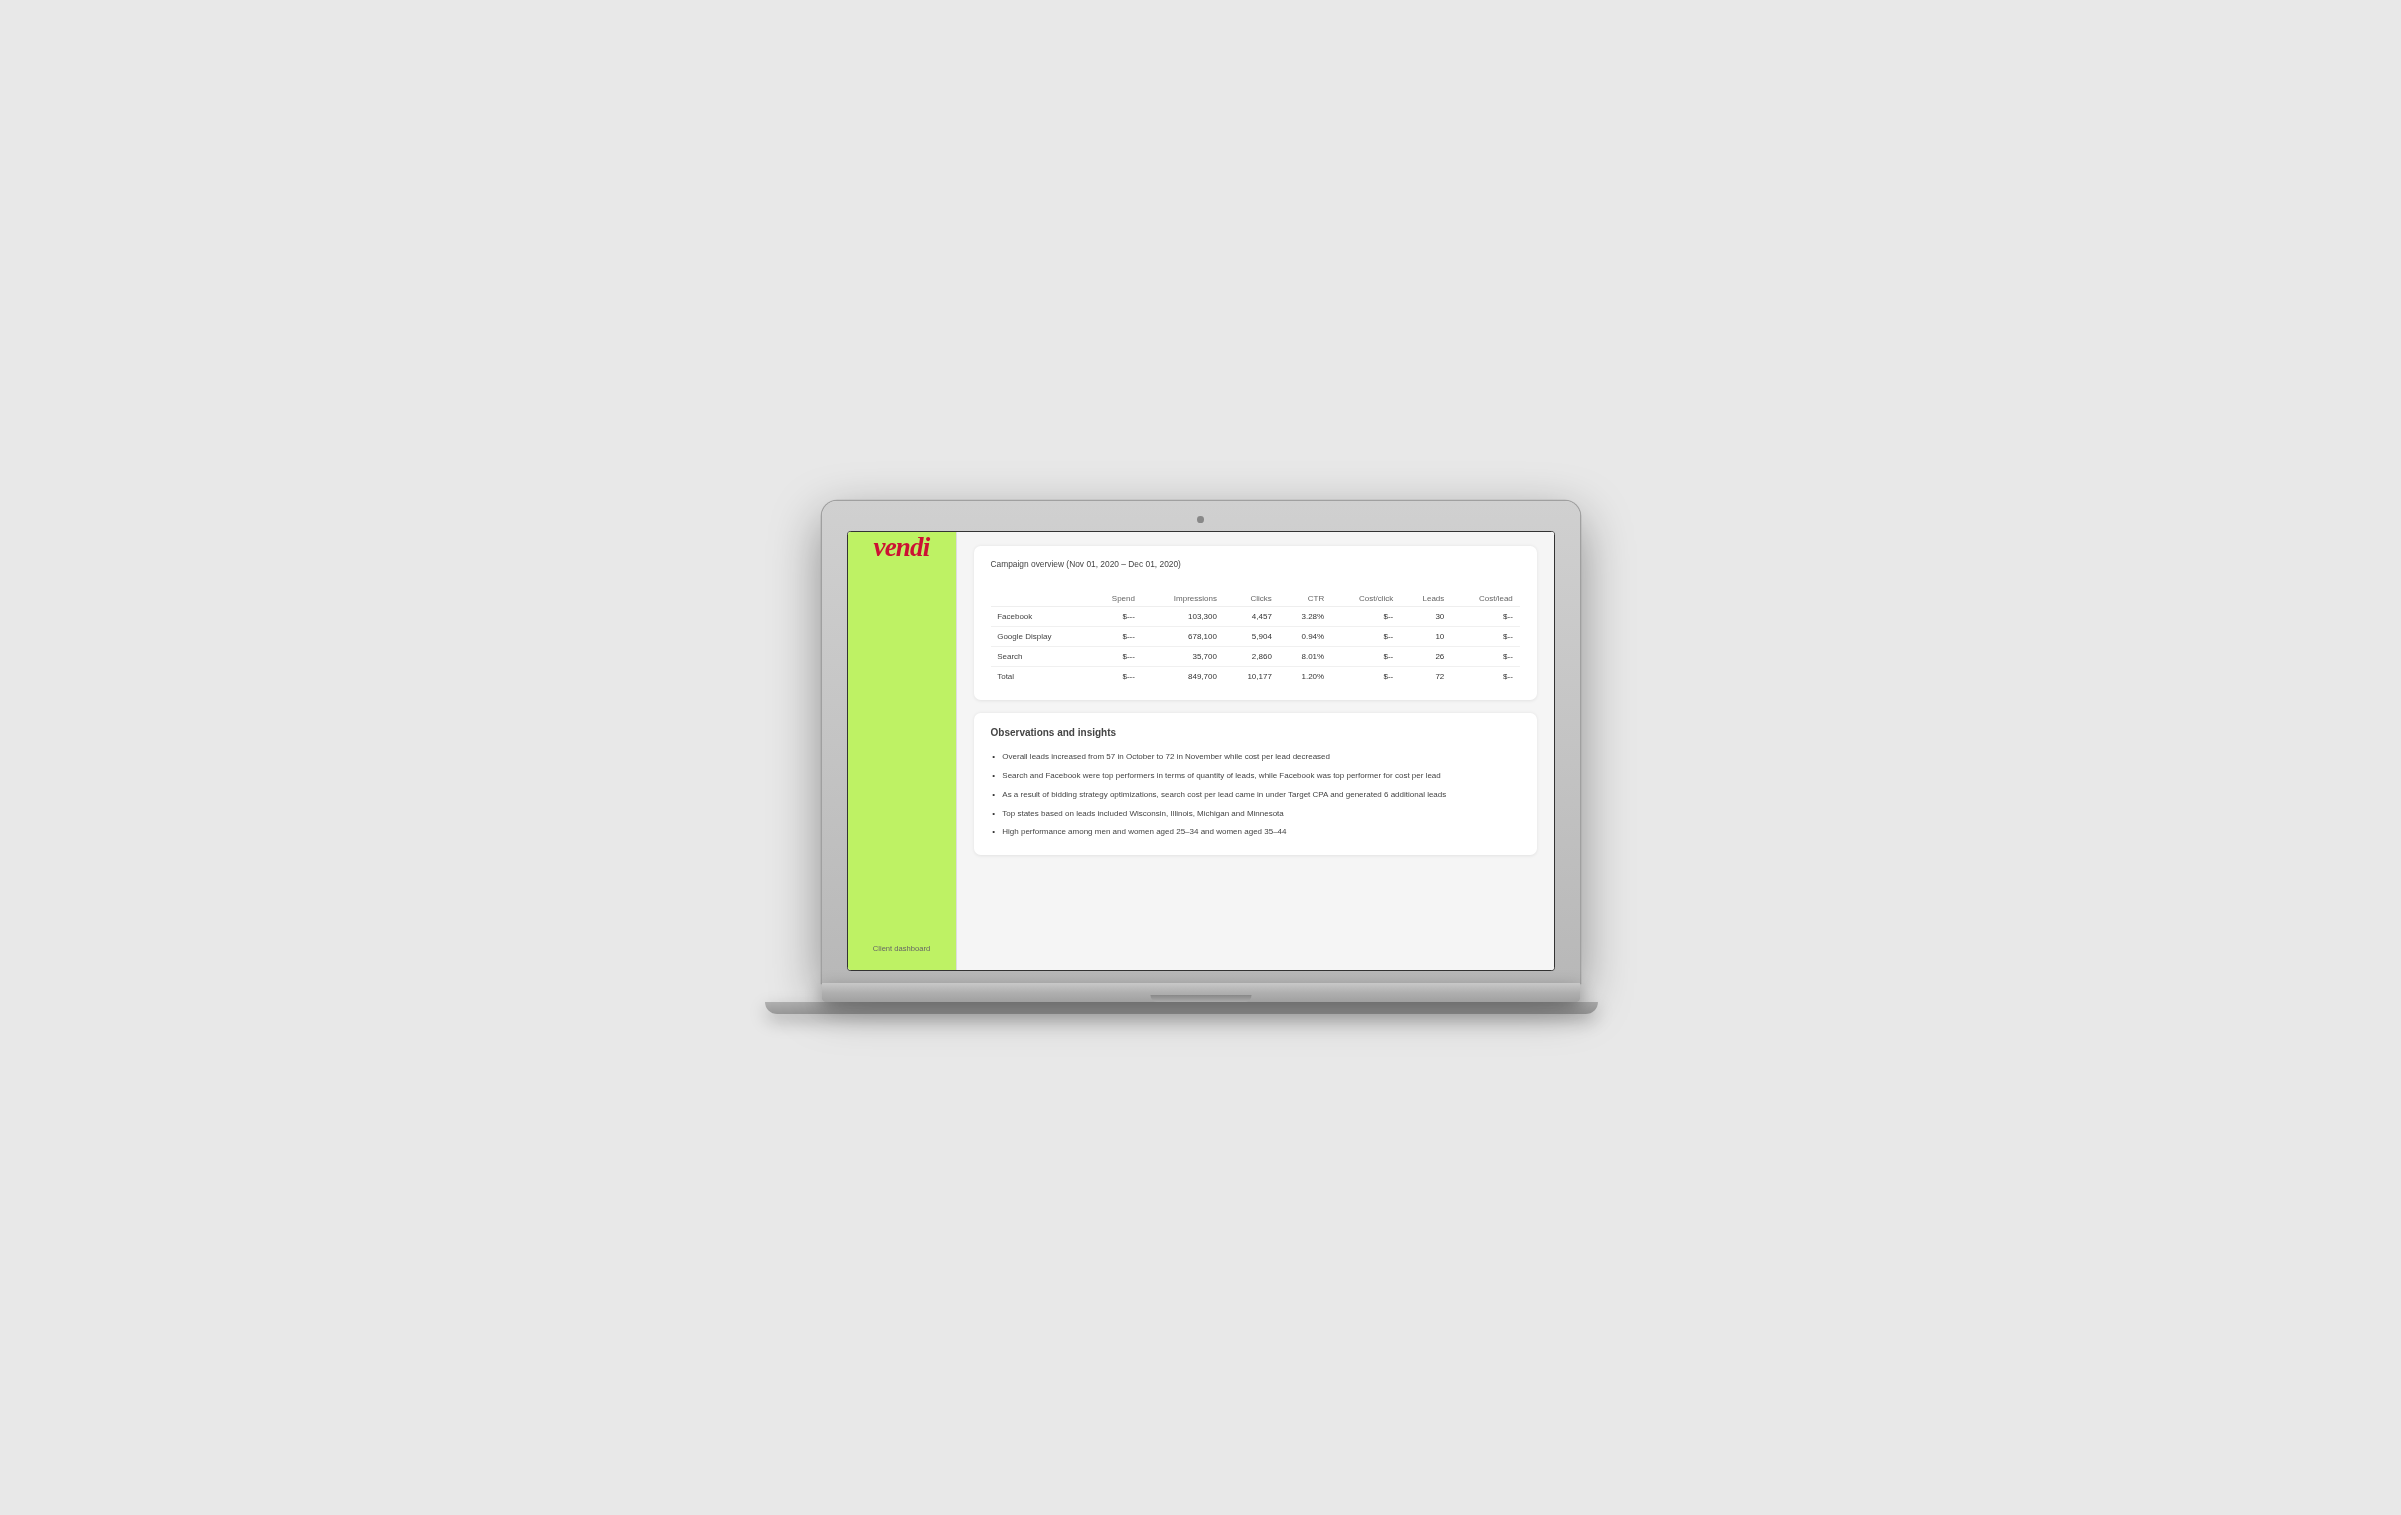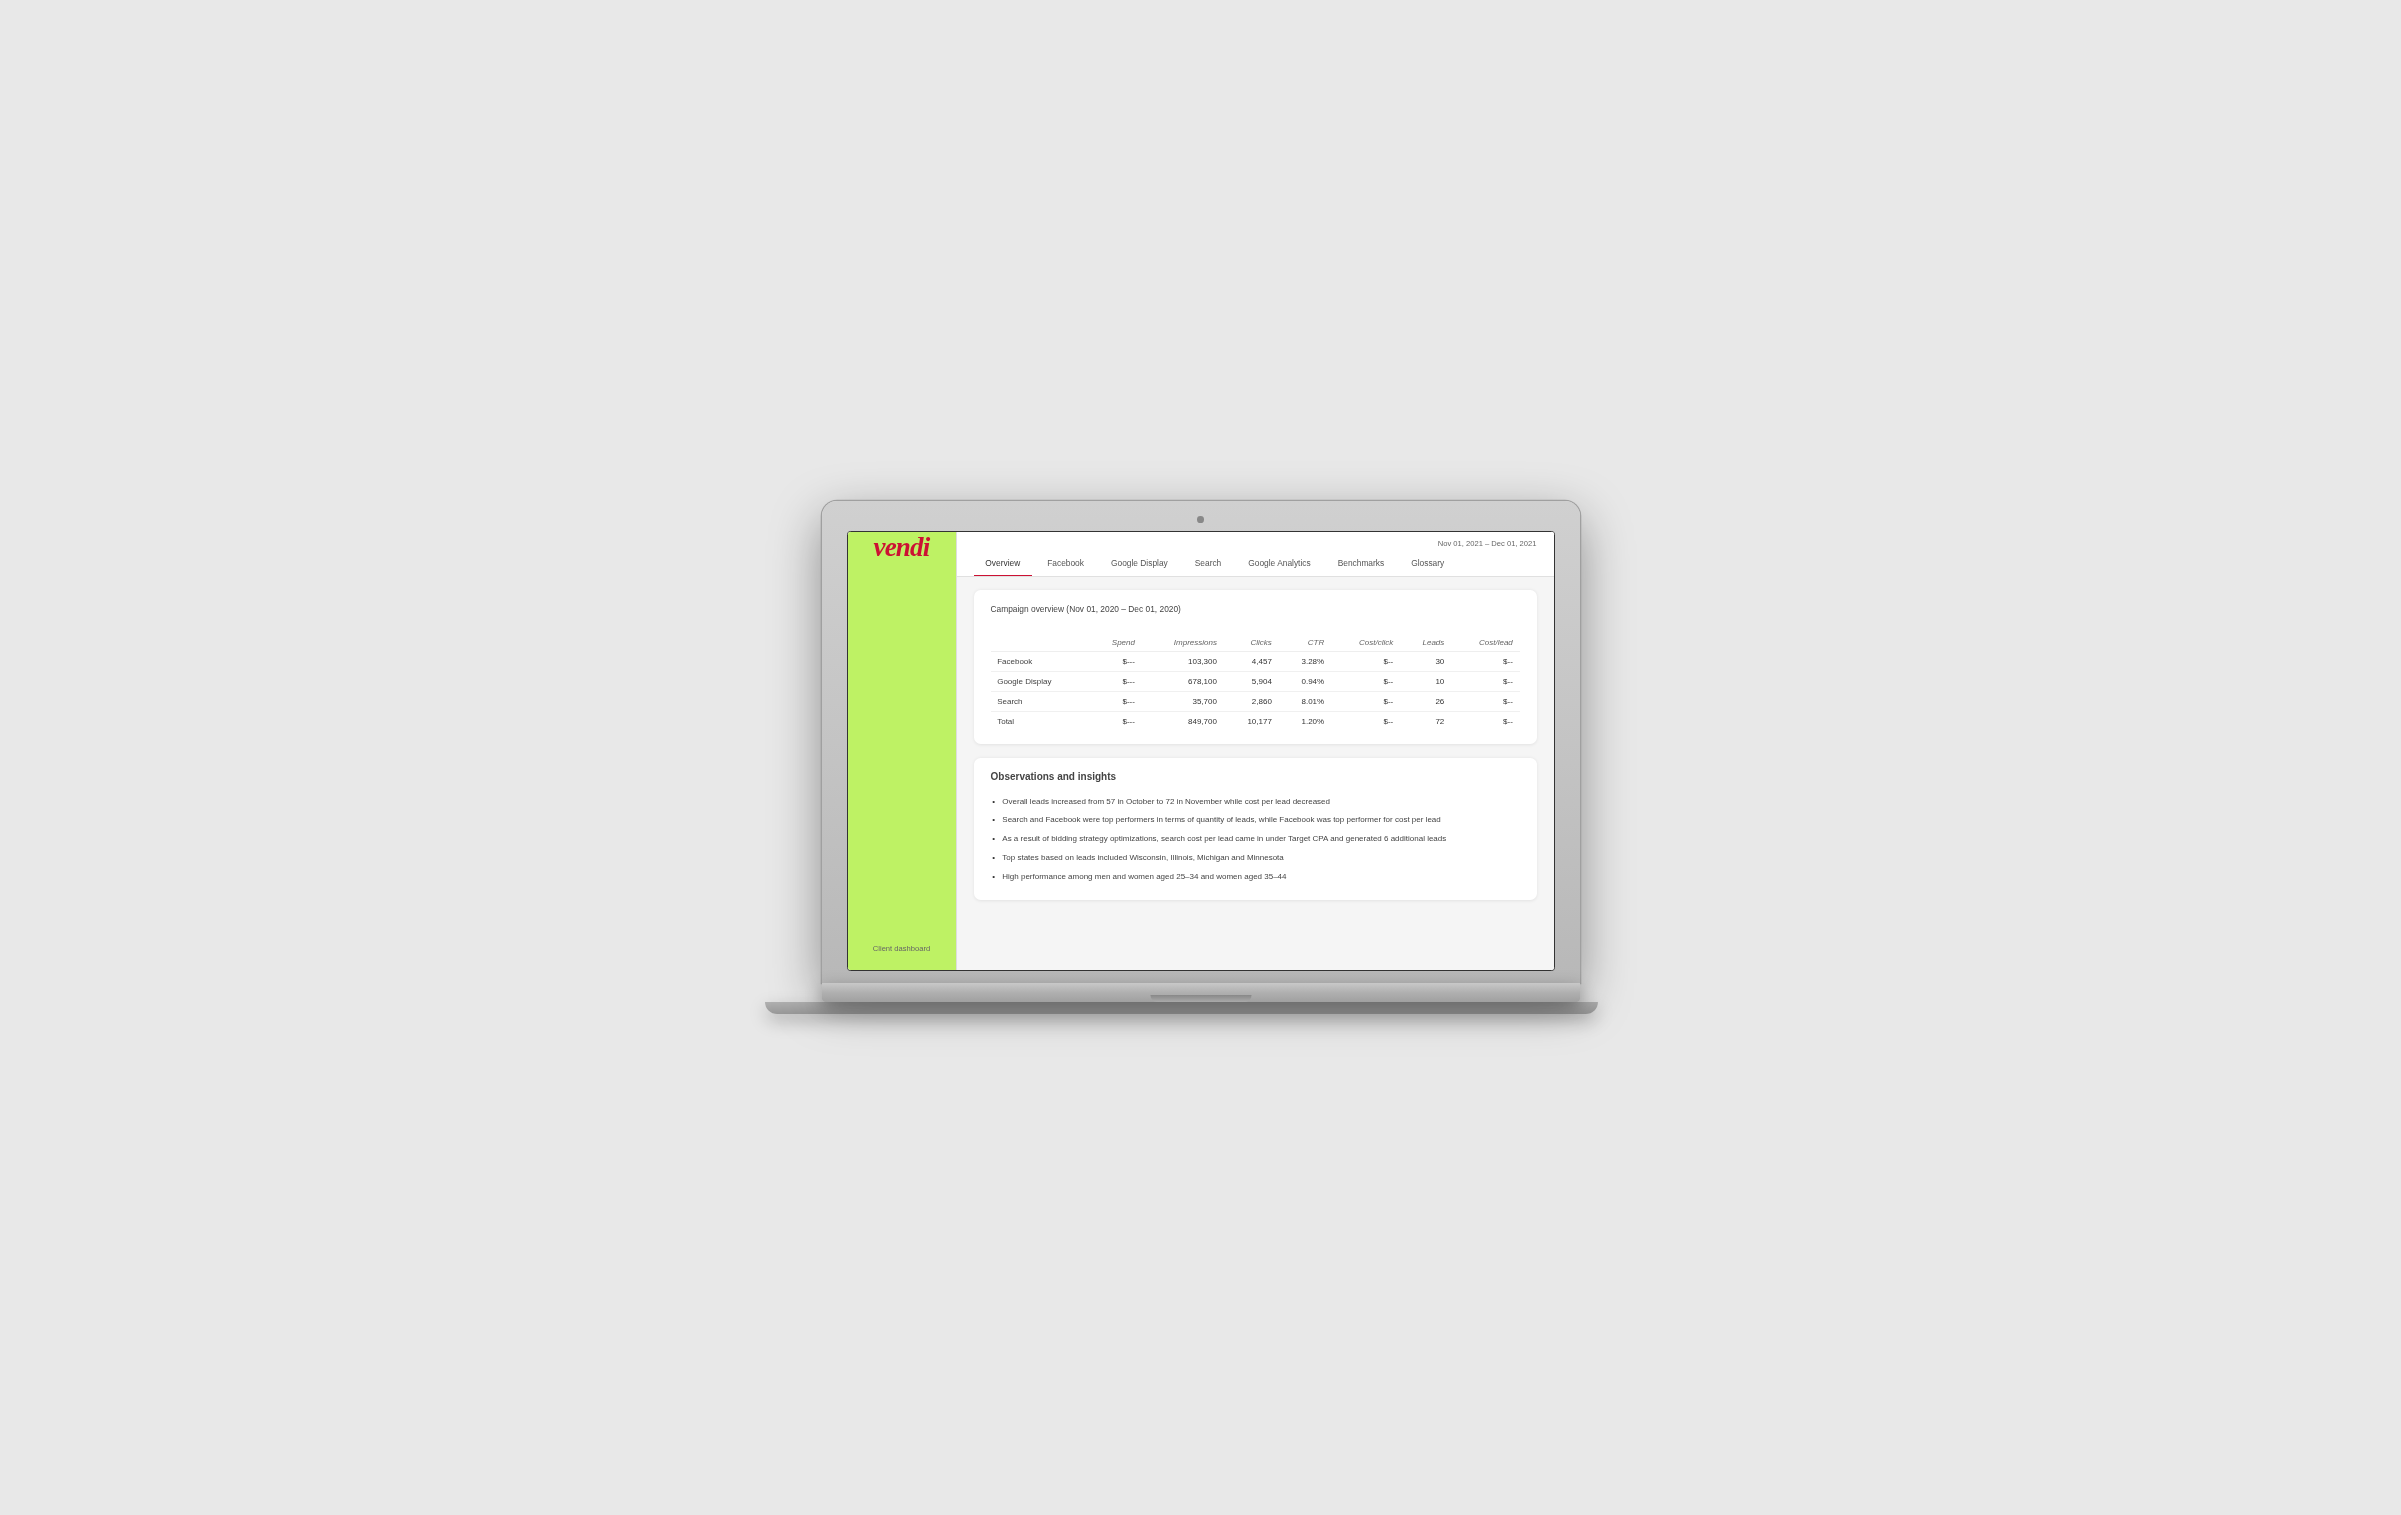--- a/index.html
+++ b/index.html
@@ -186,21 +186,20 @@
       border-collapse: collapse;
       font-size: 8px;
     }
 
     .data-table th {
       text-align: right;
       color: #666;
       font-weight: 500;
       padding: 3.4px 6.7px;
       border-bottom: 0.8px solid #eee;
-      font-style: italic;
     }
 
     .data-table th:first-child {
       text-align: left;
     }
 
     .data-table td {
       text-align: right;
       padding: 5px 6.7px;
       color: #333;
@@ -257,32 +256,20 @@
 
         <div class="sidebar">
           <div class="logo">
             <span class="v">vendi</span>
           </div>
           <div class="sidebar-label">Client dashboard</div>
         </div>
 
         <div class="main-content">
 
-          <div class="top-bar">
-            <div class="date-range">Nov 01, 2021 – Dec 01, 2021</div>
-            <nav class="nav-tabs">
-              <div class="nav-tab active">Overview</div>
-              <div class="nav-tab">Facebook</div>
-              <div class="nav-tab">Google Display</div>
-              <div class="nav-tab">Search</div>
-              <div class="nav-tab">Google Analytics</div>
-              <div class="nav-tab">Benchmarks</div>
-              <div class="nav-tab">Glossary</div>
-            </nav>
-          </div>
 
           <div class="content-area">
 
             <div class="card">
               <div class="card-title">Campaign overview (Nov 01, 2020 – Dec 01, 2020)</div>
               <table class="data-table">
                 <thead>
                   <tr>
                     <th></th>
                     <th>Spend</th>

